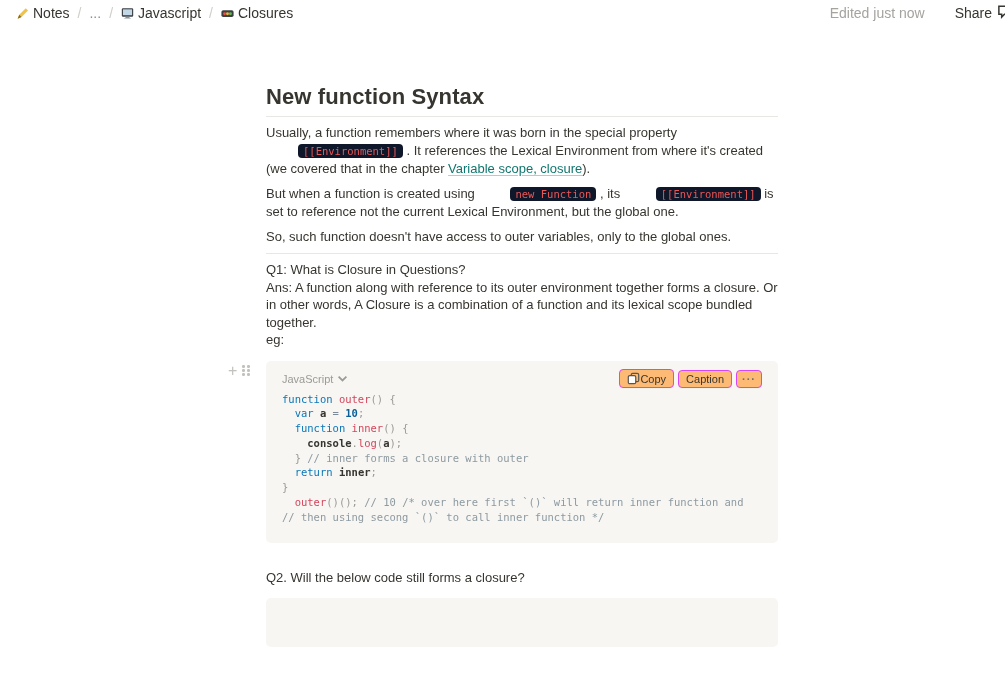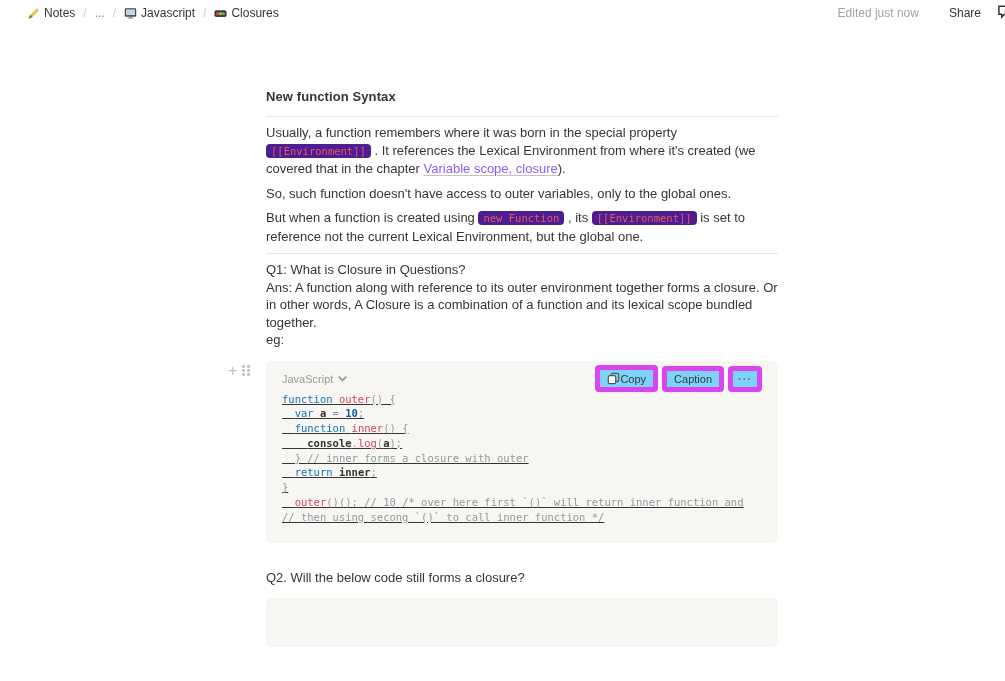--- a/index.html
+++ b/index.html
@@ -1,49 +1,49 @@
 <!DOCTYPE html>
 <html><head>
 <meta charset="utf-8">
 <style>
   html,body{margin:0;padding:0;width:1005px;height:681px;overflow:hidden;background:#ffffff;
     font-family:"Liberation Sans",sans-serif;color:#37352f;}
   
   .topbar{position:relative;height:26px;display:flex;align-items:center;
-    justify-content:space-between;padding:0 24px;font-size:12px;}
+    justify-content:space-between;padding:0 13px;font-size:14px;}
   .bc{display:flex;align-items:center;gap:4px;white-space:nowrap;}
   .bc-item{display:inline-flex;align-items:center;gap:4px;padding:1px 3px;border-radius:3px;cursor:pointer;color:#37352f;}
   .bc-item.dim{color:#8f8d88;}
   .bc-sep{color:#d0cec9;margin:0 1px;}
   .bc-icon{display:inline-flex;width:13px;height:13px;}
   .bc-icon svg{width:13px;height:13px;}
   .topbar-right{display:flex;align-items:center;gap:30px;}
   .edited{color:#a5a39e;}
   .share{color:#37352f;cursor:pointer;}
   .corner-icon{position:absolute;right:-7px;top:4px;width:15px;height:15px;}
   
   .page{position:absolute;left:266px;top:26px;width:512px;padding-top:20px;}
-  .h2{font-size:13px;font-weight:700;line-height:22px;margin:40px 0 2px 0;letter-spacing:.1px;}
+  .h2{font-size:22px;font-weight:700;line-height:22px;margin:40px 0 2px 0;letter-spacing:.1px;}
   .divider{height:1px;background:#e8e7e4;margin:8px 0 6px 0;}
   .para{font-size:13px;line-height:17.5px;margin:7px 0;}
   .chip{font-family:"DejaVu Sans Mono",monospace;font-size:10.5px;color:#eb5757;
-    background:#4c1d95;border-radius:4px;padding:1px 5px;white-space:nowrap;}
-  .link{color:#8b5cf6;text-decoration:underline;text-decoration-color:#c6c4bf;
+    background:#0f172a;border-radius:4px;padding:1px 5px;white-space:nowrap;margin-left:32px;}
+  .link{color:#0f766e;text-decoration:underline;text-decoration-color:#c6c4bf;
     text-underline-offset:2px;cursor:pointer;}
   
   .code-wrap{position:relative;margin:12px 0 26px 0;}
   .code-block{background:#f7f6f3;border-radius:5px;padding:8px 16px 18px 16px;}
   .code-head{display:flex;align-items:center;justify-content:space-between;height:20px;margin-bottom:3px;}
   .code-lang{display:inline-flex;align-items:center;gap:3px;font-size:11px;color:#9b9a97;cursor:pointer;}
   .code-actions{display:flex;align-items:center;gap:4px;}
-  .btn{display:inline-flex;align-items:center;gap:0;background:#7dd3fc;border:5px solid #d946ef;
+  .btn{display:inline-flex;align-items:center;gap:0;background:#fdba74;border:1px solid #d946ef;
     border-radius:4px;padding:2px 7px;font-size:11px;color:#37352f;cursor:pointer;box-shadow:0 1px 1px rgba(0,0,0,.03);}
   .btn.more{color:#6f6e69;letter-spacing:1px;padding:2px 5px;font-weight:700;}
   .code-pre{font-family:"DejaVu Sans Mono",monospace;font-size:10.5px;line-height:14.8px;
-    white-space:pre;color:#37352f;margin:0;text-decoration:underline;}
+    white-space:pre;color:#37352f;margin:0;}
   .tk-k{color:#0b76b8;}       
   .tk-f{color:#d5455b;}       
   .tk-n{color:#0b5f99;font-weight:700;} 
   .tk-b{color:#37352f;font-weight:600;} 
   .tk-u{color:#9b9a97;}       
   .tk-o{color:#7a8a99;}       
   .tk-c{color:#8d9aa1;}       
   
   .blk-controls{position:absolute;left:-38px;top:3px;display:flex;align-items:center;gap:5px;color:#c3c1bc;}
   .plus{font-size:16px;line-height:14px;cursor:pointer;}
@@ -102,22 +102,22 @@
     <svg viewBox="0 0 16 16">
         <path d="M2 2.5h12v8.5h-6l-3 3v-3h-3z" fill="none" stroke="#37352f" stroke-width="1.6"></path>
       </svg>
   </div>
 </div>
 
 <div class="page">
     <div class="h2">New function Syntax</div>
     <div class="divider"></div>
     <div class="para"><span>Usually, a function remembers where it was born in the special property </span><span class="chip">[[Environment]]</span><span> . It references the Lexical Environment from where it's created (we covered that in the chapter </span><span class="link">Variable scope, closure</span><span>).</span></div>
+    <div class="para"><span>But when a function is created using </span><span class="chip">new Function</span><span> , its </span><span class="chip">[[Environment]]</span><span> is set to reference not the current Lexical Environment, but the global one.</span></div>
     <div class="para"><span>So, such function doesn't have access to outer variables, only to the global ones.</span></div>
-    <div class="para"><span>But when a function is created using </span><span class="chip">new Function</span><span> , its </span><span class="chip">[[Environment]]</span><span> is set to reference not the current Lexical Environment, but the global one.</span></div>
     <div class="divider"></div>
     <div class="para"><span>Q1: What is Closure in Questions?</span><br><span>Ans: A function along with reference to its outer environment together forms a closure. Or in other words, A Closure is a combination of a function and its lexical scope bundled together.</span><br><span>eg:</span></div>
     <div class="code-wrap">
       <div class="blk-controls">
         <span class="plus">+</span>
         <span class="drag">
           <i></i>
           <i></i>
           <i></i>
           <i></i>

